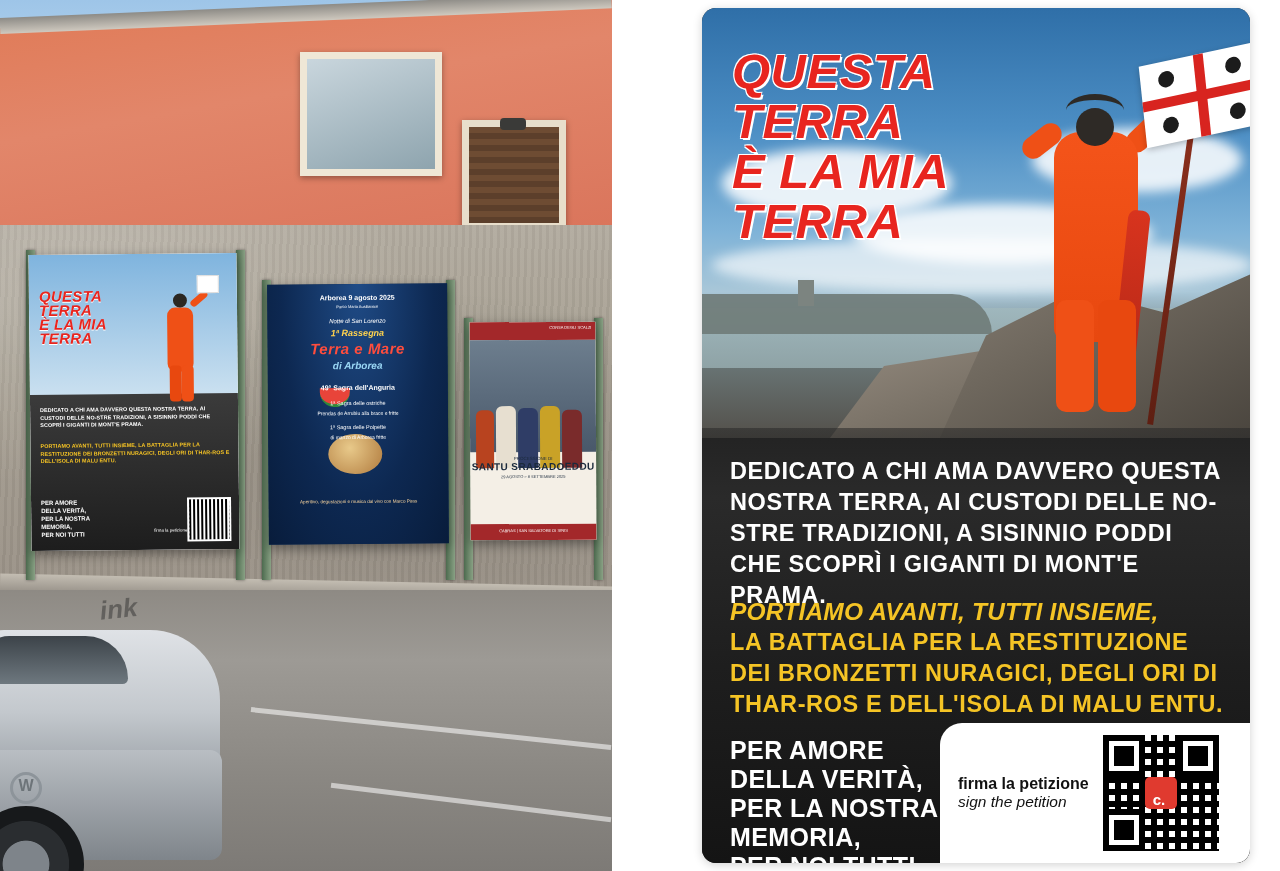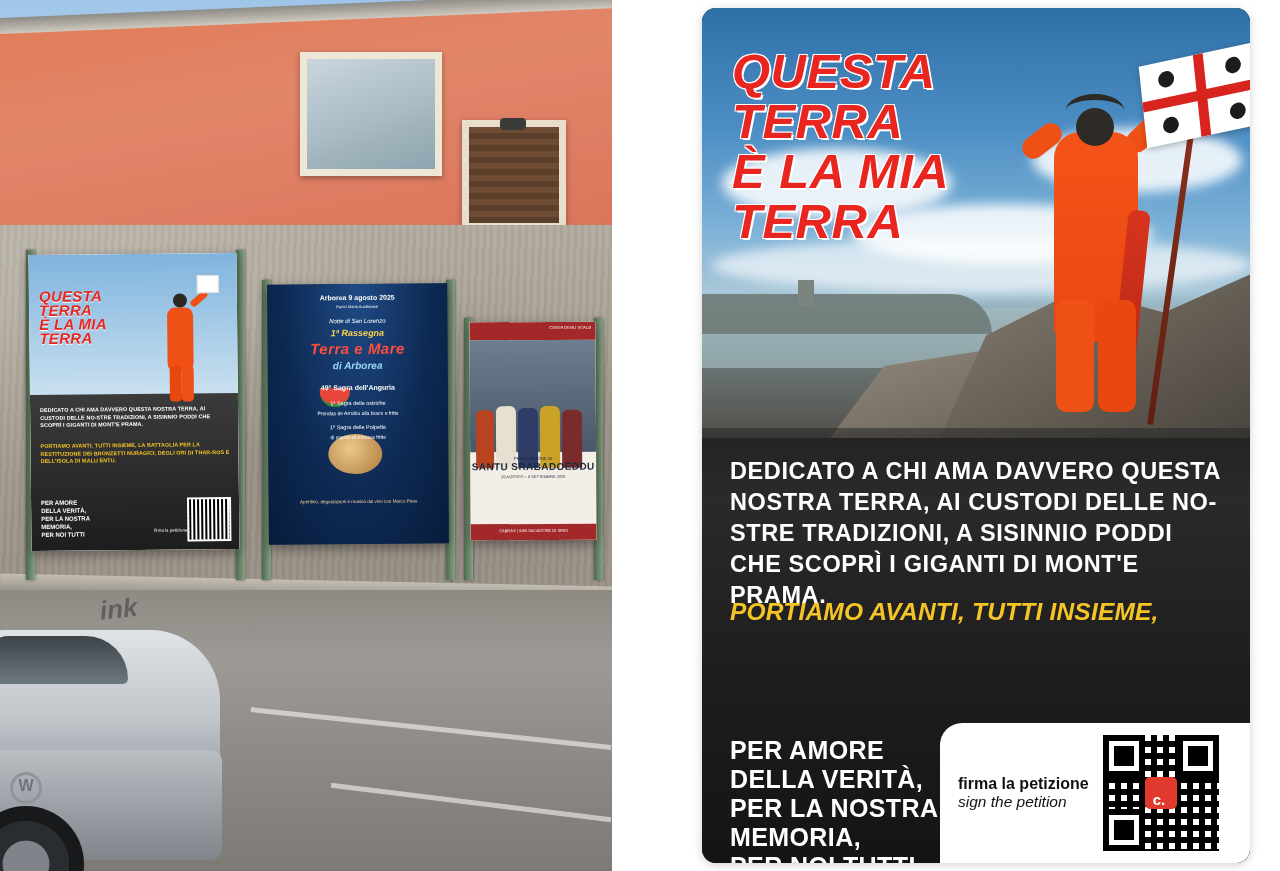--- a/index.html
+++ b/index.html
@@ -503,20 +503,21 @@
           <div>TERRA</div>
           <div>È LA MIA</div>
           <div>TERRA</div>
         </div>
       </div>
 
       <div class="poster-text">
         <div class="txt-white">DEDICATO A CHI AMA DAVVERO QUESTA NOSTRA TERRA, AI CUSTODI DELLE NO-STRE TRADIZIONI, A SISINNIO PODDI CHE SCOPRÌ I GIGANTI DI MONT'E PRAMA.</div>
         <div class="txt-yellow">
           <div class="lead">PORTIAMO AVANTI, TUTTI INSIEME,</div>
+          <span>LA BATTAGLIA PER LA RESTITUZIONE DEI BRONZETTI NURAGICI, DEGLI ORI DI THAR-ROS E DELL'ISOLA DI MALU ENTU.</span>
         </div>
         <div class="txt-footer" style="white-space:pre-line;">PER AMORE
 DELLA VERITÀ,
 PER LA NOSTRA
 MEMORIA,
 PER NOI TUTTI</div>
 
         <div class="sign-card">
           <div class="lines">
             <div class="l-a">firma la petizione</div>

